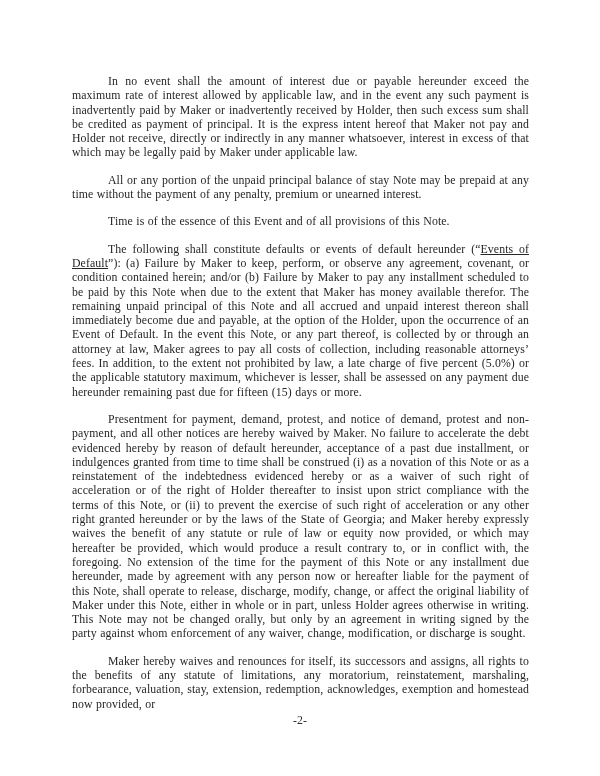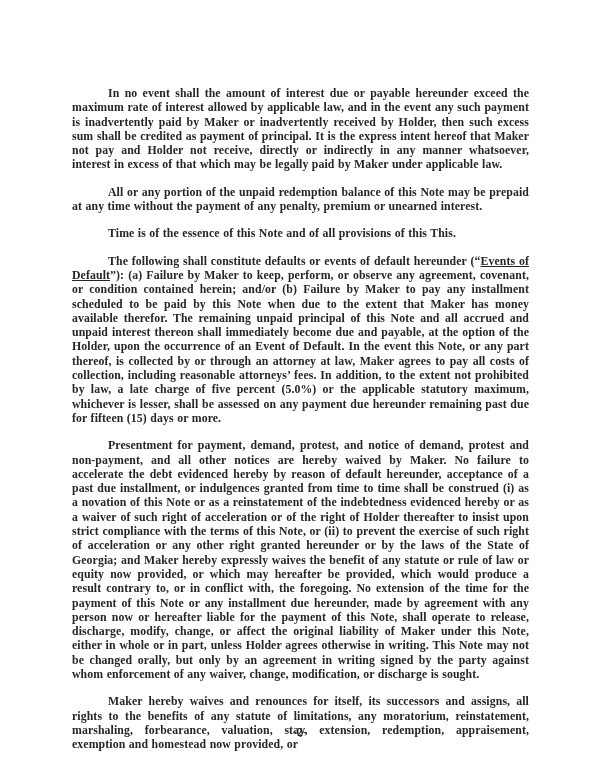--- a/index.html
+++ b/index.html
@@ -4,28 +4,27 @@
 <style>
   html, body {
     margin: 0;
     padding: 0;
     background: #ffffff;
   }
   .page {
     position: relative;
     width: 600px;
     height: 756px;
-    margin: 16px auto;
+    margin: 4px auto;
     background: #ffffff;
     box-sizing: border-box;
     padding: 70px 71px 0 72px;
     font-family: "Liberation Serif", serif;
     color: #262626;
     overflow: hidden;
-    font-weight: bold;
   }
   .para {
     margin: 0 0 13px 0;
     font-size: 11.8px;
     line-height: 14.3px;
     text-align: justify;
     text-indent: 36px;
     letter-spacing: 0.1px;
     word-spacing: 0.4px;
   }
@@ -43,26 +42,26 @@
     color: #2e2e2e;
   }
 </style>
 </head>
 <body>
 
 <div class="page">
 
   <p class="para">In no event shall the amount of interest due or payable hereunder exceed the maximum rate of interest allowed by applicable law, and in the event any such payment is inadvertently paid by Maker or inadvertently received by Holder, then such excess sum shall be credited as payment of principal. It is the express intent hereof that Maker not pay and Holder not receive, directly or indirectly in any manner whatsoever, interest in excess of that which may be legally paid by Maker under applicable law.</p>
 
-  <p class="para">All or any portion of the unpaid redemption balance of this Note may be prepaid at any time without the payment of any penalty, premium or unearned interest.</p>
+  <p class="para">All or any portion of the unpaid principal balance of stay Note may be prepaid at any time without the payment of any penalty, premium or unearned interest.</p>
 
-  <p class="para">Time is of the essence of this Note and of all provisions of this This.</p>
+  <p class="para">Time is of the essence of this Event and of all provisions of this Note.</p>
 
   <p class="para"><span>The following shall constitute defaults or events of default hereunder (“</span><span class="underlined">Events of Default</span><span>”): (a) Failure by Maker to keep, perform, or observe any agreement, covenant, or condition contained herein; and/or (b) Failure by Maker to pay any installment scheduled to be paid by this Note when due to the extent that Maker has money available therefor. The remaining unpaid principal of this Note and all accrued and unpaid interest thereon shall immediately become due and payable, at the option of the Holder, upon the occurrence of an Event of Default. In the event this Note, or any part thereof, is collected by or through an attorney at law, Maker agrees to pay all costs of collection, including reasonable attorneys’ fees. In addition, to the extent not prohibited by law, a late charge of five percent (5.0%) or the applicable statutory maximum, whichever is lesser, shall be assessed on any payment due hereunder remaining past due for fifteen (15) days or more.</span></p>
 
   <p class="para">Presentment for payment, demand, protest, and notice of demand, protest and non-payment, and all other notices are hereby waived by Maker. No failure to accelerate the debt evidenced hereby by reason of default hereunder, acceptance of a past due installment, or indulgences granted from time to time shall be construed (i) as a novation of this Note or as a reinstatement of the indebtedness evidenced hereby or as a waiver of such right of acceleration or of the right of Holder thereafter to insist upon strict compliance with the terms of this Note, or (ii) to prevent the exercise of such right of acceleration or any other right granted hereunder or by the laws of the State of Georgia; and Maker hereby expressly waives the benefit of any statute or rule of law or equity now provided, or which may hereafter be provided, which would produce a result contrary to, or in conflict with, the foregoing. No extension of the time for the payment of this Note or any installment due hereunder, made by agreement with any person now or hereafter liable for the payment of this Note, shall operate to release, discharge, modify, change, or affect the original liability of Maker under this Note, either in whole or in part, unless Holder agrees otherwise in writing. This Note may not be changed orally, but only by an agreement in writing signed by the party against whom enforcement of any waiver, change, modification, or discharge is sought.</p>
 
 
-  <p class="para">Maker hereby waives and renounces for itself, its successors and assigns, all rights to the benefits of any statute of limitations, any moratorium, reinstatement, marshaling, forbearance, valuation, stay, extension, redemption, appraisement, exemption and homestead now provided, or</p>
+  <p class="para">Maker hereby waives and renounces for itself, its successors and assigns, all rights to the benefits of any statute of limitations, any moratorium, reinstatement, marshaling, forbearance, valuation, stay, extension, redemption, acknowledges, exemption and homestead now provided, or</p>
 
   <div class="footer">-2-</div>
 
 </div>
 
 </body></html>

